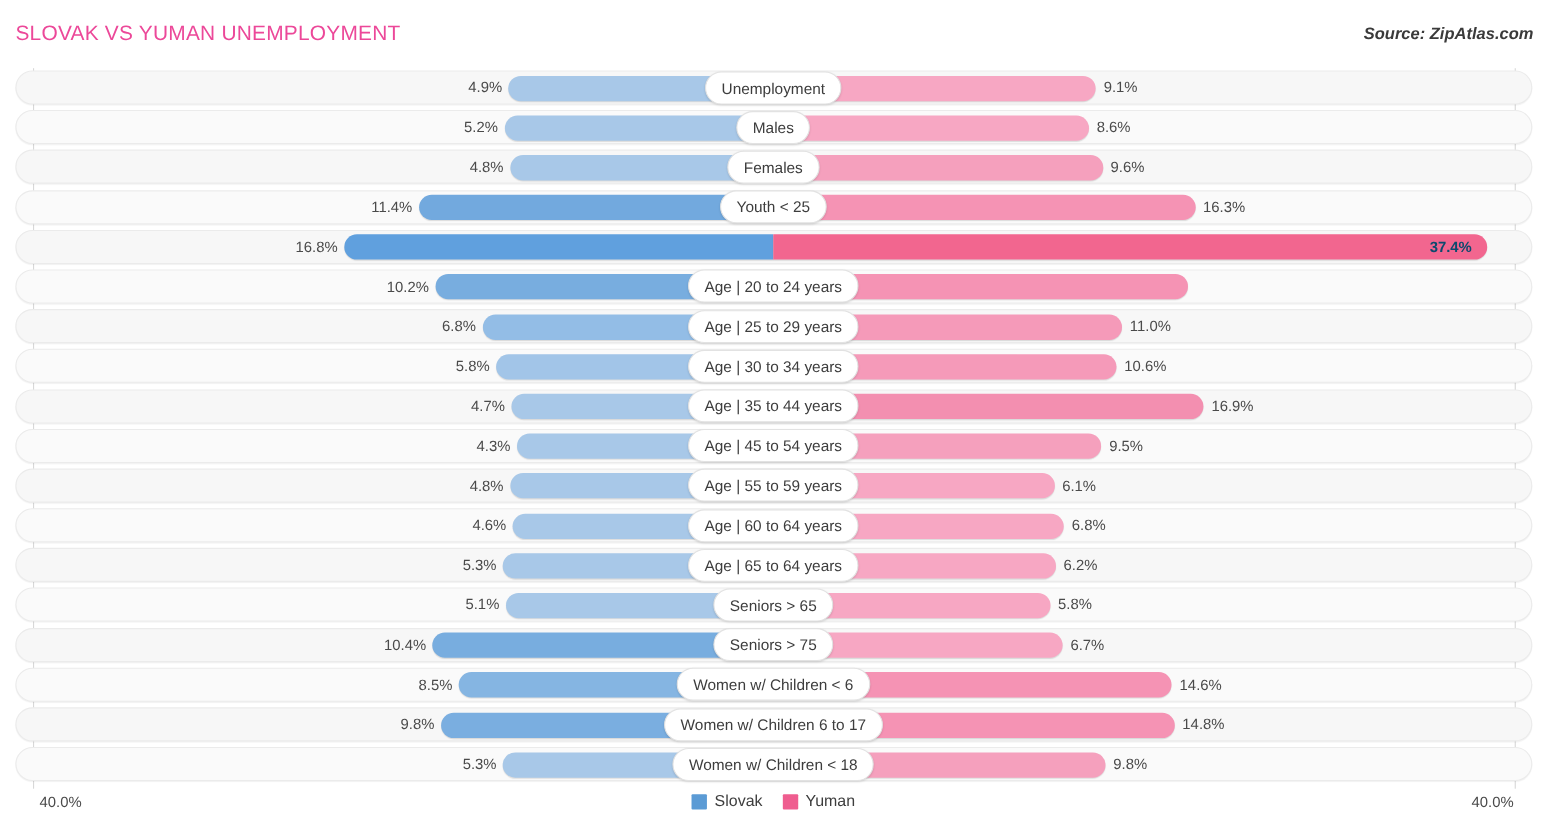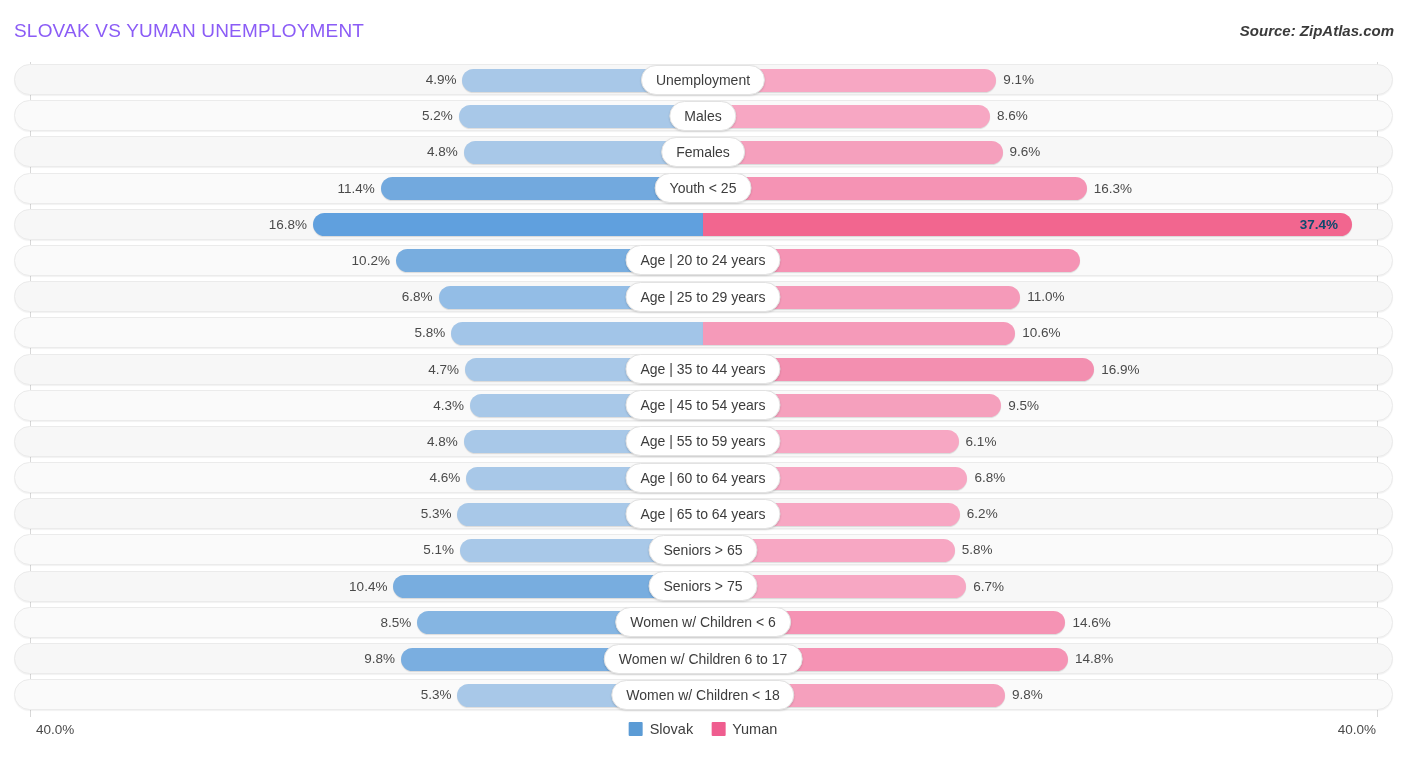--- a/index.html
+++ b/index.html
@@ -9,21 +9,21 @@
     background: #ffffff;
     font-family: "Liberation Sans", sans-serif;
     overflow: hidden;
   }
   .page { position: relative; width: 1406px; height: 757px; background:#fff; }
 
   
   .header { position:absolute; left:0; top:0; width:1406px; height:60px; }
   .title {
     position:absolute; left:14px; top:20px;
-    font-size:19px; color:#8b5cf6; letter-spacing:.2px;
+    font-size:19px; color:#ec4899; letter-spacing:.2px;
     font-weight:400; white-space:nowrap;
   }
   .source {
     position:absolute; right:12px; top:22px;
     font-size:15px; color:#3a3a3a; font-style:italic; font-weight:bold;
     white-space:nowrap;
   }
 
   
   .plot { position:absolute; left:0; top:62px; width:1406px; height:655px; }
@@ -178,20 +178,23 @@
             </div>
           </div>
         </div>
         <div class="row alt">
           <div class="track"></div>
           <div class="barwrap">
             <div class="bar left" style="left: 451.152px; width: 251.848px; background: rgb(162, 197, 232);"></div>
             <div class="bar right" style="left: 703px; width: 312.136px; background: rgb(245, 154, 185);"></div>
             <div class="val lv" style="right: 960.848px;">5.8%</div>
             <div class="val" style="left: 1022.14px;">10.6%</div>
+            <div class="center-pill">
+              <span>Age | 30 to 34 years</span>
+            </div>
           </div>
         </div>
         <div class="row">
           <div class="track"></div>
           <div class="barwrap">
             <div class="bar left" style="left: 464.968px; width: 238.032px; background: rgb(168, 200, 232);"></div>
             <div class="bar right" style="left: 703px; width: 391.264px; background: rgb(243, 143, 176);"></div>
             <div class="val lv" style="right: 947.032px;">4.7%</div>
             <div class="val" style="left: 1101.26px;">16.9%</div>
             <div class="center-pill">

